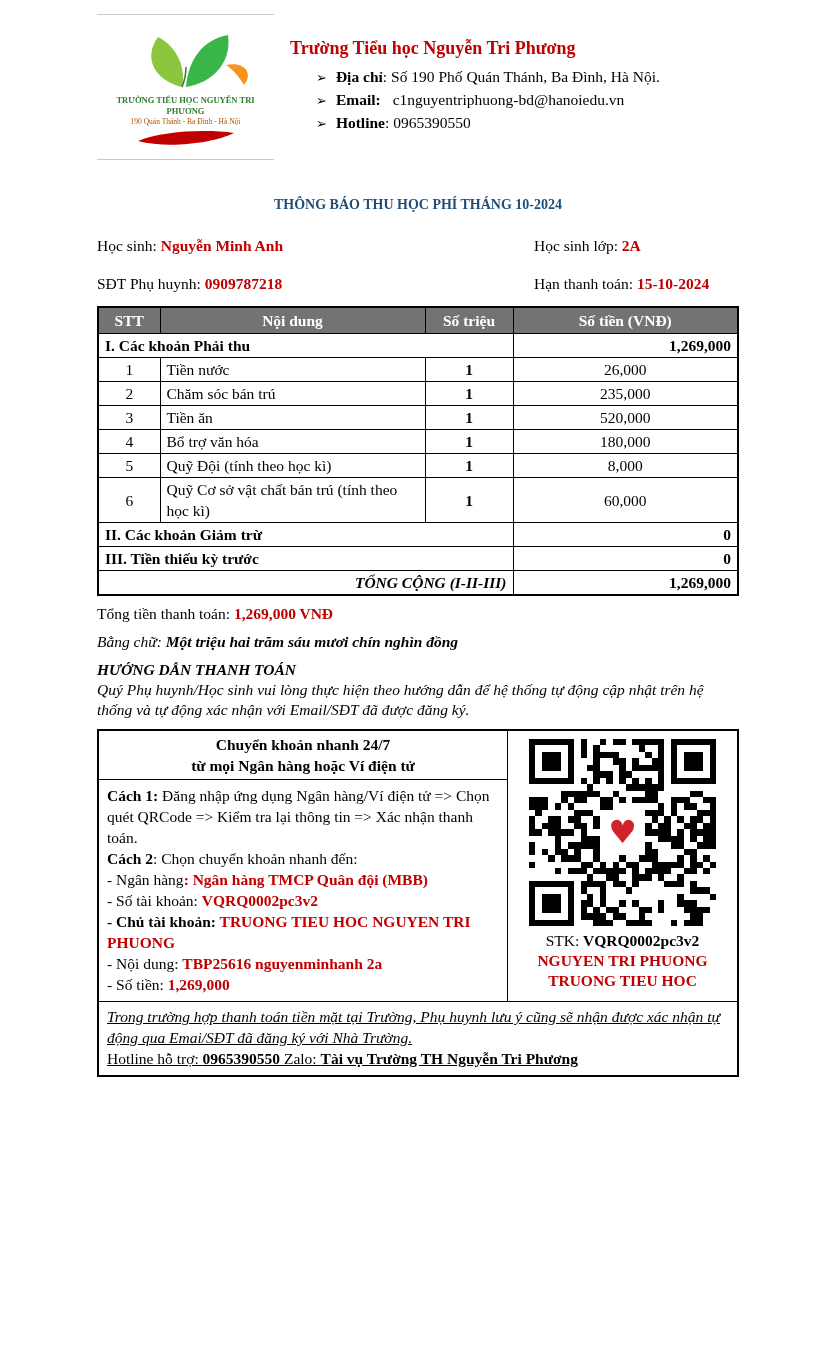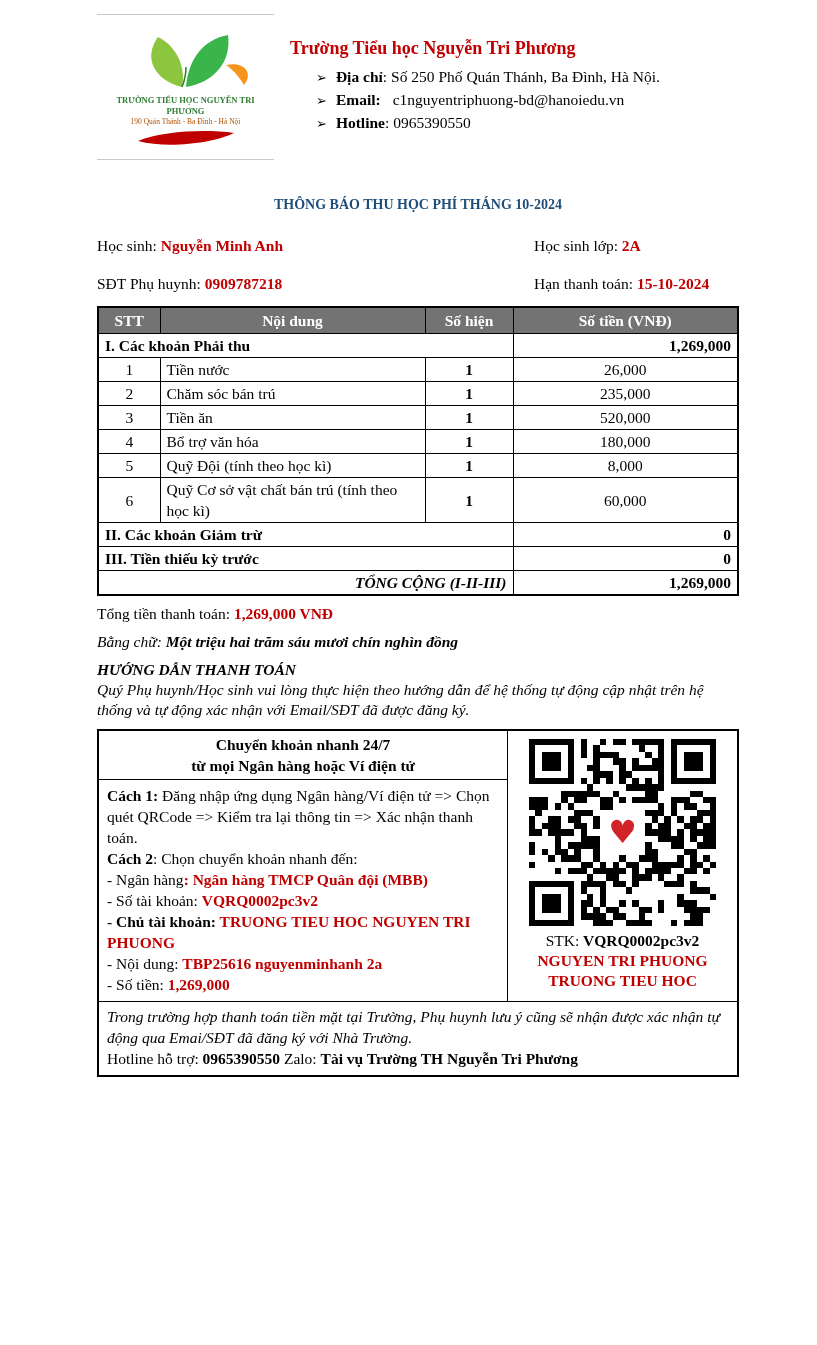--- a/index.html
+++ b/index.html
@@ -55,21 +55,21 @@
   .pay-box { border: 2px solid #000; margin-top: 9px; display: grid; grid-template-columns: 1fr 229px; }
   .pay-left { border-right: 1px solid #000; }
   .pay-left-header { text-align: center; font-weight: bold; padding: 3px 6px; border-bottom: 1px solid #000; line-height: 21px; }
   .pay-left-body { padding: 5px 8px 6px; line-height: 21px; }
   .pay-right { padding: 6px 4px; text-align: center; }
   .qr-wrap { position: relative; width: 187px; height: 187px; margin: 2px auto 4px; background: #fff; }
   .qr-heart {
     position: absolute; top: 50%; left: 50%; transform: translate(-50%, -54%);
     color: #d2232a; font-size: 32px; line-height: 32px; font-family: "DejaVu Sans", sans-serif;
   }
-  .pay-bottom { grid-column: 1 / 3; border-top: 1px solid #000; padding: 4px 8px 6px; line-height: 21px; }
+  .pay-bottom { grid-column: 1 / 3; border-top: 1px solid #000; padding: 4px 8px 6px; line-height: 21px; text-decoration: underline; }
   .holder-red { color: #C00000; font-weight: bold; line-height: 20px; }
 </style>
 </head>
 <body>
 
 <div class="page">
 
   <div class="header">
     <div class="logo-box">
       <svg class="logo-leaves" width="140" height="68" viewBox="0 0 140 68">
@@ -80,21 +80,21 @@
       </svg>
       <div class="logo-line1">TRƯỜNG TIỂU HỌC NGUYỄN TRI PHƯƠNG</div>
       <div class="logo-line2">190 Quán Thánh - Ba Đình - Hà Nội</div>
       <svg class="logo-swoosh" width="104" height="20" viewBox="0 0 104 20">
         <path d="M4 12 C28 2 72 0 100 4 C80 14 34 20 4 12 Z" fill="#C00000"></path>
       </svg>
     </div>
     <div class="school-info">
       <div class="school-name">Trường Tiểu học Nguyễn Tri Phương</div>
       <div class="info-line">
-        <span class="bullet">➢</span><span class="b">Địa chỉ</span><span>: Số 250 Phố Quán Thánh, Ba Đình, Hà Nội.</span>
+        <span class="bullet">➢</span><span class="b">Địa chỉ</span><span>: Số 190 Phố Quán Thánh, Ba Đình, Hà Nội.</span>
       </div>
       <div class="info-line">
         <span class="bullet">➢</span><span class="b">Email:</span><span class="gap">c1nguyentriphuong-bd@hanoiedu.vn</span>
       </div>
       <div class="info-line">
         <span class="bullet">➢</span><span class="b">Hotline</span><span>: 0965390550</span>
       </div>
     </div>
   </div>
 
@@ -119,21 +119,21 @@
     <colgroup>
         <col class="col-stt">
         <col class="col-name">
         <col class="col-qty">
         <col>
       </colgroup>
     <thead>
       <tr>
         <th>STT</th>
         <th>Nội dung</th>
-        <th>Số hiện</th>
+        <th>Số triệu</th>
         <th>Số tiền (VNĐ)</th>
       </tr>
     </thead>
     <tbody>
       <tr>
         <td colspan="3" class="b">I. Các khoản Phải thu</td>
         <td class="b r">1,269,000</td>
       </tr>
       <tr>
         <td class="c">1</td>

